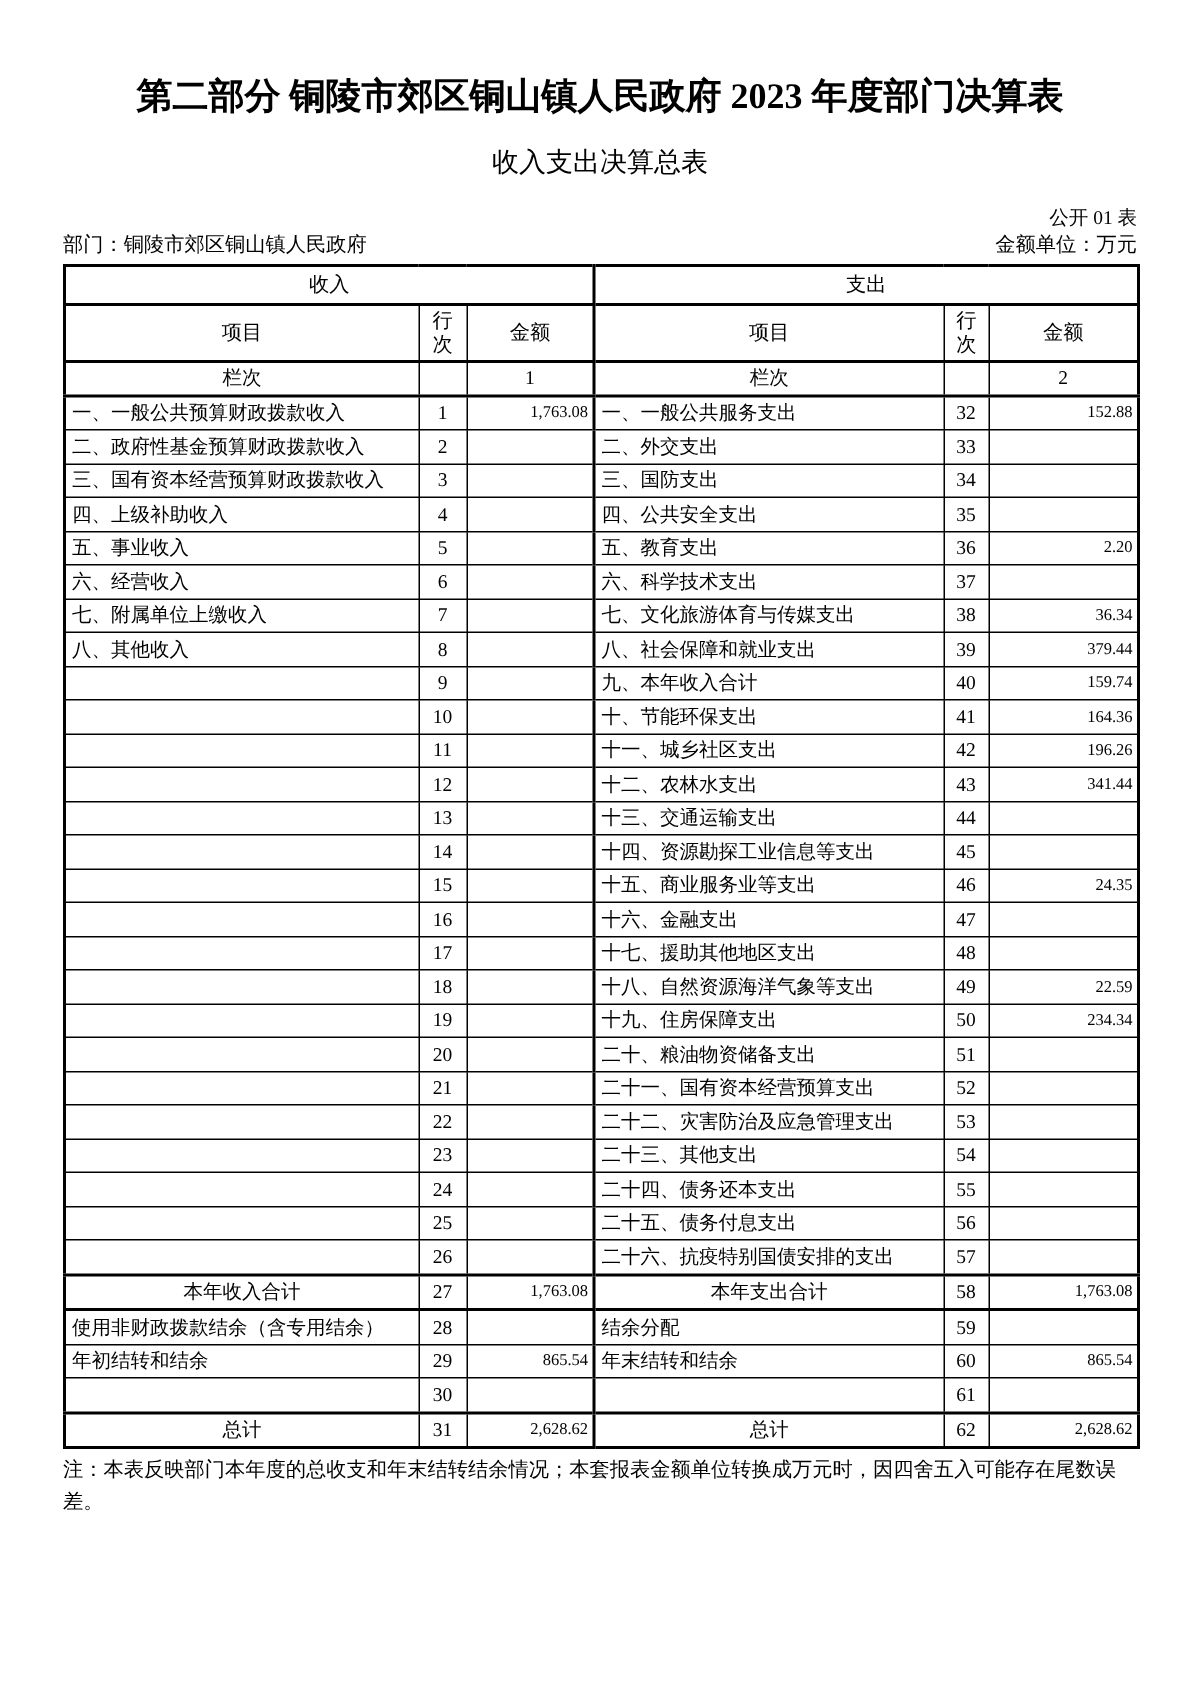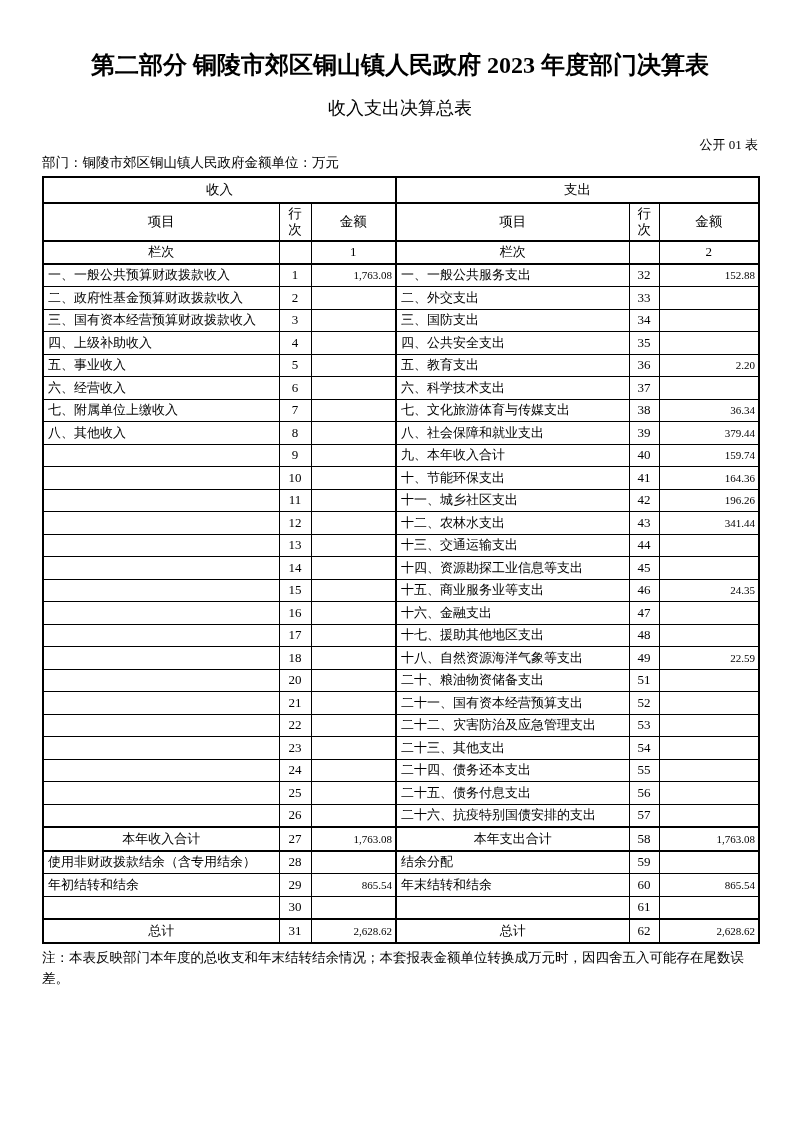--- a/index.html
+++ b/index.html
@@ -1,21 +1,21 @@
 <!DOCTYPE html>
 <html><head>
 <meta charset="utf-8">
 <style>
   html,body{margin:0;padding:0;background:#fff;}
   body{width:793px;height:1122px;color:#000;font-family:"Liberation Serif","DejaVu Serif",serif;}
   .page{position:relative;width:793px;height:1122px;box-sizing:border-box;padding:50px 35px 0 42px;background:#fff;overflow:hidden;}
   .part-title{margin:0;text-align:center;font-size:24px;font-weight:bold;line-height:1.3;}
   .table-title{margin:16px 0 0 0;text-align:center;font-size:18px;font-weight:normal;line-height:1.3;}
   .sheet-label{margin-top:16px;text-align:right;font-size:13px;line-height:1.3;}
-  .meta-row{display:flex;justify-content:flex-start;align-items:flex-end;font-size:13.5px;line-height:1.35;margin-top:1px;margin-bottom:3px;}
+  .meta-row{display:flex;justify-content:space-between;align-items:flex-end;font-size:13.5px;line-height:1.35;margin-top:1px;margin-bottom:3px;}
   table{border-collapse:collapse;table-layout:fixed;width:716px;border:2px solid #000;}
   col.c-inc-item{width:236px;} col.c-inc-line{width:32px;} col.c-inc-amt{width:85px;}
   col.c-exp-item{width:233px;} col.c-exp-line{width:30px;} col.c-exp-amt{width:100px;}
   th,td{border:1px solid #000;padding:0;font-weight:normal;overflow:hidden;white-space:nowrap;}
   thead th{font-size:13.5px;text-align:center;}
   tr.gh th{height:24px;border-bottom-width:2px;}
   tr.ch th{height:36px;line-height:1.2;border-bottom-width:2px;}
   tr.ch th.line-col{white-space:normal;word-break:break-all;padding:0 8px;}
   tr.idx td{height:21px;text-align:center;font-size:13px;border-bottom-width:2px;}
   tbody td{height:21.5px;font-size:13px;}
@@ -210,20 +210,28 @@
         <tr>
           <td class="c-item"></td>
           <td class="c-line">18</td>
           <td class="c-amt"></td>
           <td class="c-item div-l">十八、自然资源海洋气象等支出</td>
           <td class="c-line">49</td>
           <td class="c-amt">22.59</td>
         </tr>
         <tr>
           <td class="c-item"></td>
+          <td class="c-line">19</td>
+          <td class="c-amt"></td>
+          <td class="c-item div-l">十九、住房保障支出</td>
+          <td class="c-line">50</td>
+          <td class="c-amt">234.34</td>
+        </tr>
+        <tr>
+          <td class="c-item"></td>
           <td class="c-line">20</td>
           <td class="c-amt"></td>
           <td class="c-item div-l">二十、粮油物资储备支出</td>
           <td class="c-line">51</td>
           <td class="c-amt"></td>
         </tr>
         <tr>
           <td class="c-item"></td>
           <td class="c-line">21</td>
           <td class="c-amt"></td>

